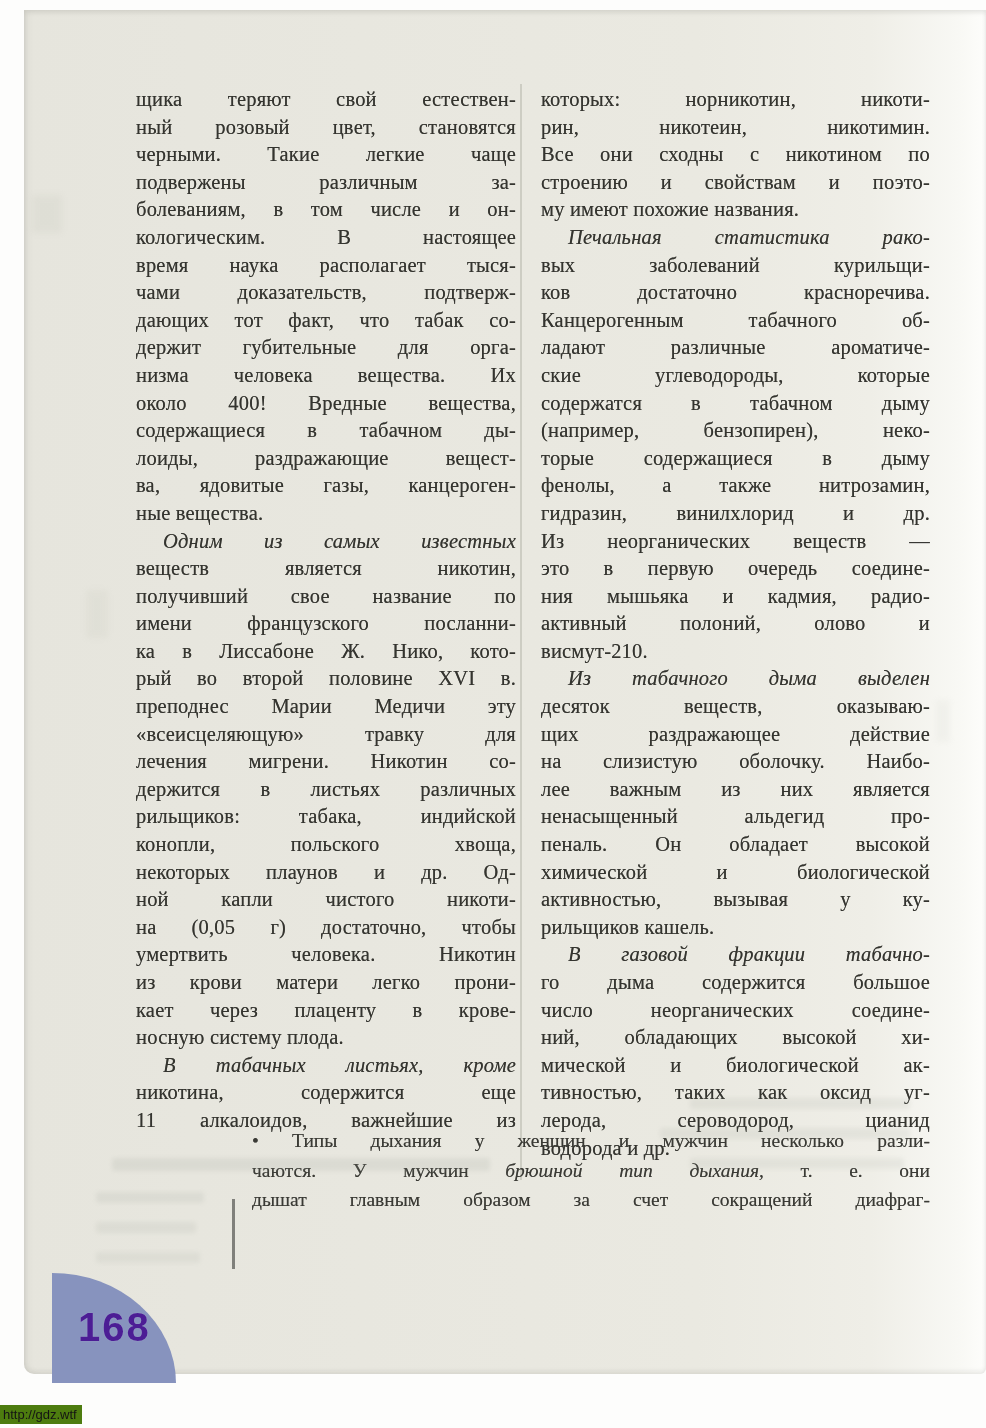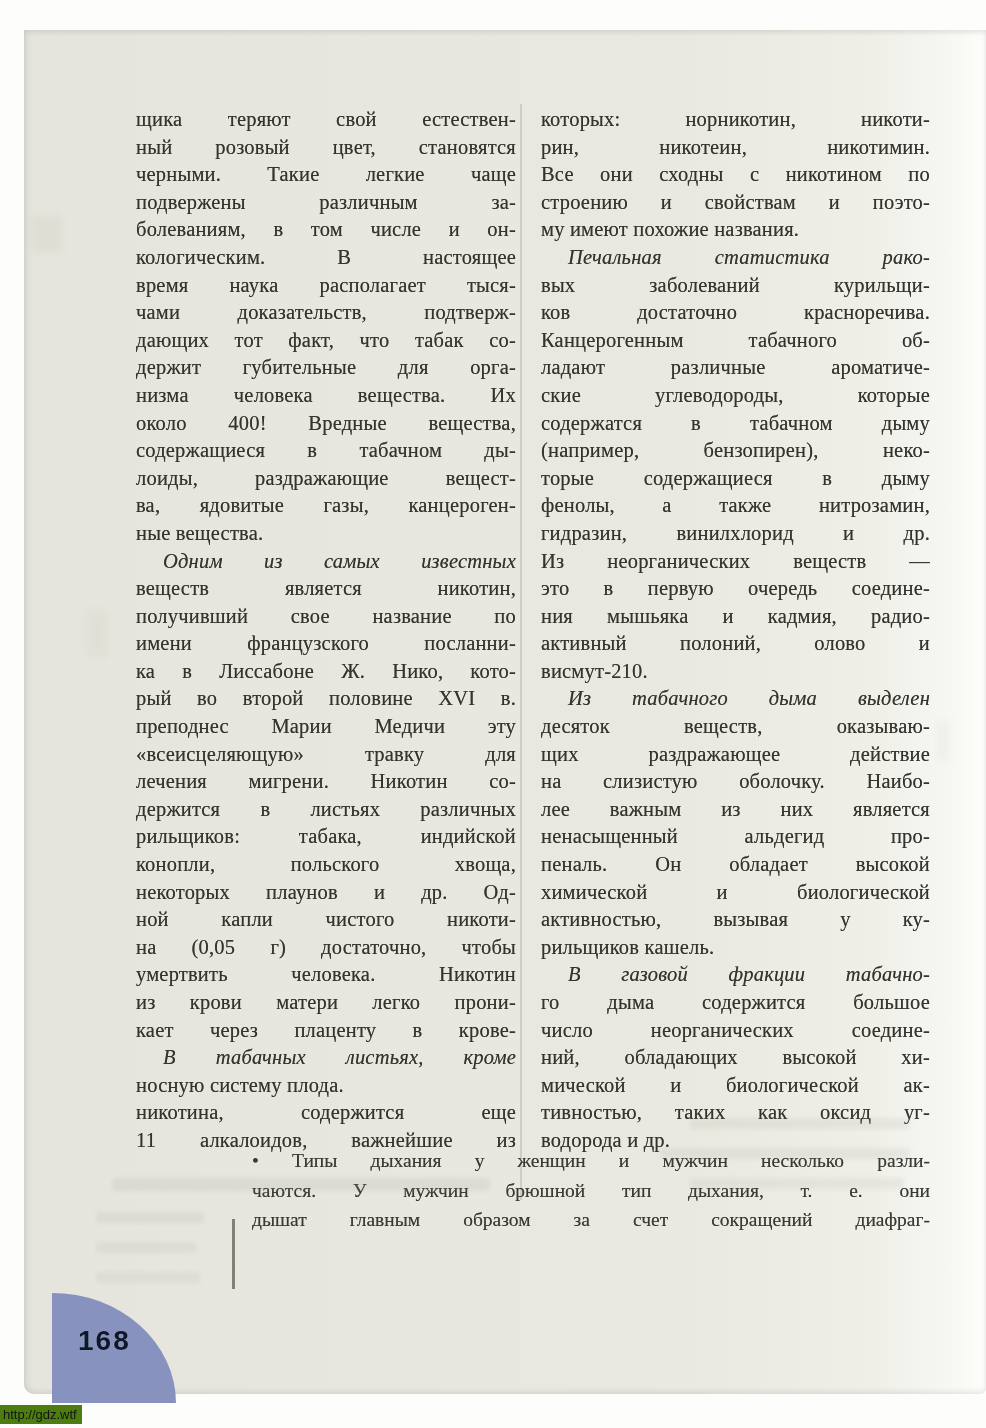--- a/index.html
+++ b/index.html
@@ -6,34 +6,33 @@
   body{
     width:986px;height:1428px;position:relative;overflow:hidden;
     background:#fdfdfc;
     font-family:"Liberation Serif", serif;
   }
   .page{
     position:absolute;left:24px;top:10px;width:962px;height:1364px;
     background:linear-gradient(90deg,#e6e5dd 0%,#eae9e1 70%,#efeee7 88%,#f8f8f4 97%,#fdfdfb 100%);
     box-shadow:inset 0 3px 4px rgba(90,90,80,.10), inset 4px 0 6px rgba(90,90,80,.06), inset 0 -3px 4px rgba(90,90,80,.08);
     border-radius:0 0 6px 10px;
-    margin-top:20px;
   }
   .col{
     position:absolute;top:76px;
     font-size:20.5px;line-height:27.6px;color:#34342f;
     letter-spacing:.2px;
     text-shadow:0 0 .5px rgba(52,52,47,.65);
   }
   .col-left{left:112px;width:380px;}
   .col-right{left:517px;width:389px;}
   .tl{text-align:justify;text-align-last:justify;white-space:normal;}
   .tl.indent{padding-left:27px;font-style:italic;}
   .tl.endline{text-align-last:left;}
-  .it{}
+  .it{font-style:italic;}
   .divider{
     position:absolute;left:496px;top:74px;width:2px;height:1096px;
     background:#c6c5bb;opacity:.8;
   }
   .footnote{
     position:absolute;left:228px;top:1116px;width:678px;
     font-size:19.5px;line-height:29.5px;color:#3a3a35;
     text-shadow:0 0 .4px rgba(58,58,53,.6);
   }
   .note-rule{
@@ -42,22 +41,22 @@
   }
   .page-badge{
     position:absolute;left:28px;top:1263px;width:124px;height:110px;
     background:#8793be;
     border-radius:0 100% 0 0;
     display:flex;align-items:flex-start;justify-content:flex-start;
   }
   .page-badge .num{
     margin:32px 0 0 26px;
     font-family:"Liberation Sans", sans-serif;
-    font-size:28px;font-weight:bold;letter-spacing:2px;
-    color:#0f172a;text-shadow:0 0 1px rgba(255,255,255,.35);
+    font-size:40px;font-weight:bold;letter-spacing:2px;
+    color:#4c1d95;text-shadow:0 0 1px rgba(255,255,255,.35);
   }
   .watermark{
     position:absolute;left:0;top:1405px;
     background:#4d7c0f;color:#141414;
     font-family:"Liberation Sans", sans-serif;
     font-size:13px;line-height:19px;padding:0 5px 0 3px;
   }
   .smudge{position:absolute;background:#adb0a2;filter:blur(3px);}
   .ghost{position:absolute;background:#9aa096;filter:blur(2px);border-radius:3px;}
 </style>
@@ -96,22 +95,22 @@
       <div class="tl">лечения мигрени. Никотин со-</div>
       <div class="tl">держится в листьях различных</div>
       <div class="tl">рильщиков: табака, индийской</div>
       <div class="tl">конопли, польского хвоща,</div>
       <div class="tl">некоторых плаунов и др. Од-</div>
       <div class="tl">ной капли чистого никоти-</div>
       <div class="tl">на (0,05 г) достаточно, чтобы</div>
       <div class="tl">умертвить человека. Никотин</div>
       <div class="tl">из крови матери легко прони-</div>
       <div class="tl">кает через плаценту в крове-</div>
+      <div class="tl endline">носную систему плода.</div>
       <div class="tl indent">В табачных листьях, кроме</div>
-      <div class="tl endline">носную систему плода.</div>
       <div class="tl">никотина, содержится еще</div>
       <div class="tl">11 алкалоидов, важнейшие из</div>
     </div>
   <div class="col col-right" id="right-col">
       <div class="tl">которых: норникотин, никоти-</div>
       <div class="tl">рин, никотеин, никотимин.</div>
       <div class="tl">Все они сходны с никотином по</div>
       <div class="tl">строению и свойствам и поэто-</div>
       <div class="tl endline">му имеют похожие названия.</div>
       <div class="tl indent">Печальная статистика рако-</div>
@@ -139,20 +138,21 @@
       <div class="tl">пеналь. Он обладает высокой</div>
       <div class="tl">химической и биологической</div>
       <div class="tl">активностью, вызывая у ку-</div>
       <div class="tl endline">рильщиков кашель.</div>
       <div class="tl indent">В газовой фракции табачно-</div>
       <div class="tl">го дыма содержится большое</div>
       <div class="tl">число неорганических соедине-</div>
       <div class="tl">ний, обладающих высокой хи-</div>
       <div class="tl">мической и биологической ак-</div>
       <div class="tl">тивностью, таких как оксид уг-</div>
+      <div class="tl">лерода, сероводород, цианид</div>
       <div class="tl endline">водорода и др.</div>
     </div>
 
   <div class="note-rule"></div>
   <div class="footnote" id="footnote">
       <div class="tl">• Типы дыхания у женщин и мужчин несколько разли-</div>
       <div class="tl"><span>чаются. У мужчин </span><span class="it">брюшной тип дыхания,</span><span> т. е. они</span></div>
       <div class="tl">дышат главным образом за счет сокращений диафраг-</div>
     </div>
 

